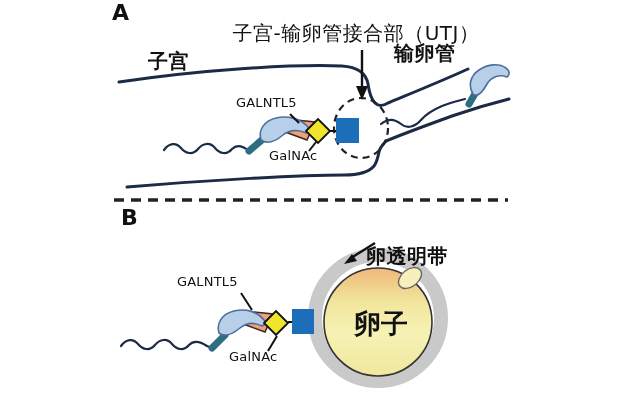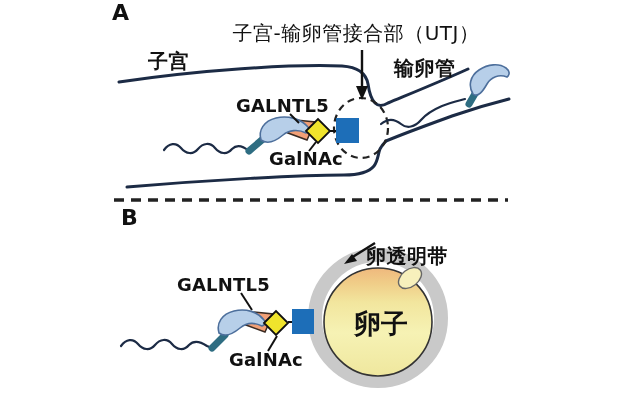--- a/index.html
+++ b/index.html
@@ -14,21 +14,21 @@
   .lbl{
     position:absolute;
     color:#111;
     white-space:nowrap;
     line-height:1.1;
     user-select:none;
   }
   .panel-letter{font-size:22px;font-weight:800;}
   .cjk{font-size:20px;font-weight:600;letter-spacing:0.5px;}
   .title{font-size:20px;font-weight:400;transform:translateX(-50%);letter-spacing:0.5px;text-align:center;}
-  .mol{font-size:18px;font-weight:700;letter-spacing:0.2px;}
+  .mol{font-size:13px;font-weight:400;letter-spacing:0.2px;}
   .egg-label{font-size:27px;font-weight:600;transform:translateX(-50%);}
 </style>
 </head>
 <body>
 
 <div id="stage">
 
   <svg id="art" width="624" height="400" viewBox="0 0 624 400">
     <defs>
       <linearGradient id="eggGrad" x1="0" y1="0" x2="0" y2="1">
@@ -118,21 +118,21 @@
       <line x1="268" y1="351" x2="277" y2="336" stroke="#111111" stroke-width="2"></line>
     </g>
   </svg>
 
   <div class="lbl panel-letter" style="left:112px;top:1px;">A</div>
 
   <div class="lbl title" style="left:356px;top:22px;">子宫-输卵管接合部（UTJ）</div>
 
   <div class="lbl cjk" style="left:148px;top:50px;">子宫</div>
 
-  <div class="lbl cjk" style="left:394px;top:57px;">输卵管</div>
+  <div class="lbl cjk" style="left:394px;top:42px;">输卵管</div>
 
   <div class="lbl mol" style="left:236px;top:96px;">GALNTL5</div>
 
   <div class="lbl mol" style="left:269px;top:149px;">GalNAc</div>
 
   <div class="lbl panel-letter" style="left:121px;top:206px;">B</div>
 
   <div class="lbl cjk" style="left:366px;top:220px;margin-top:25px;">卵透明带</div>
 
   <div class="lbl mol" style="left:177px;top:275px;">GALNTL5</div>

